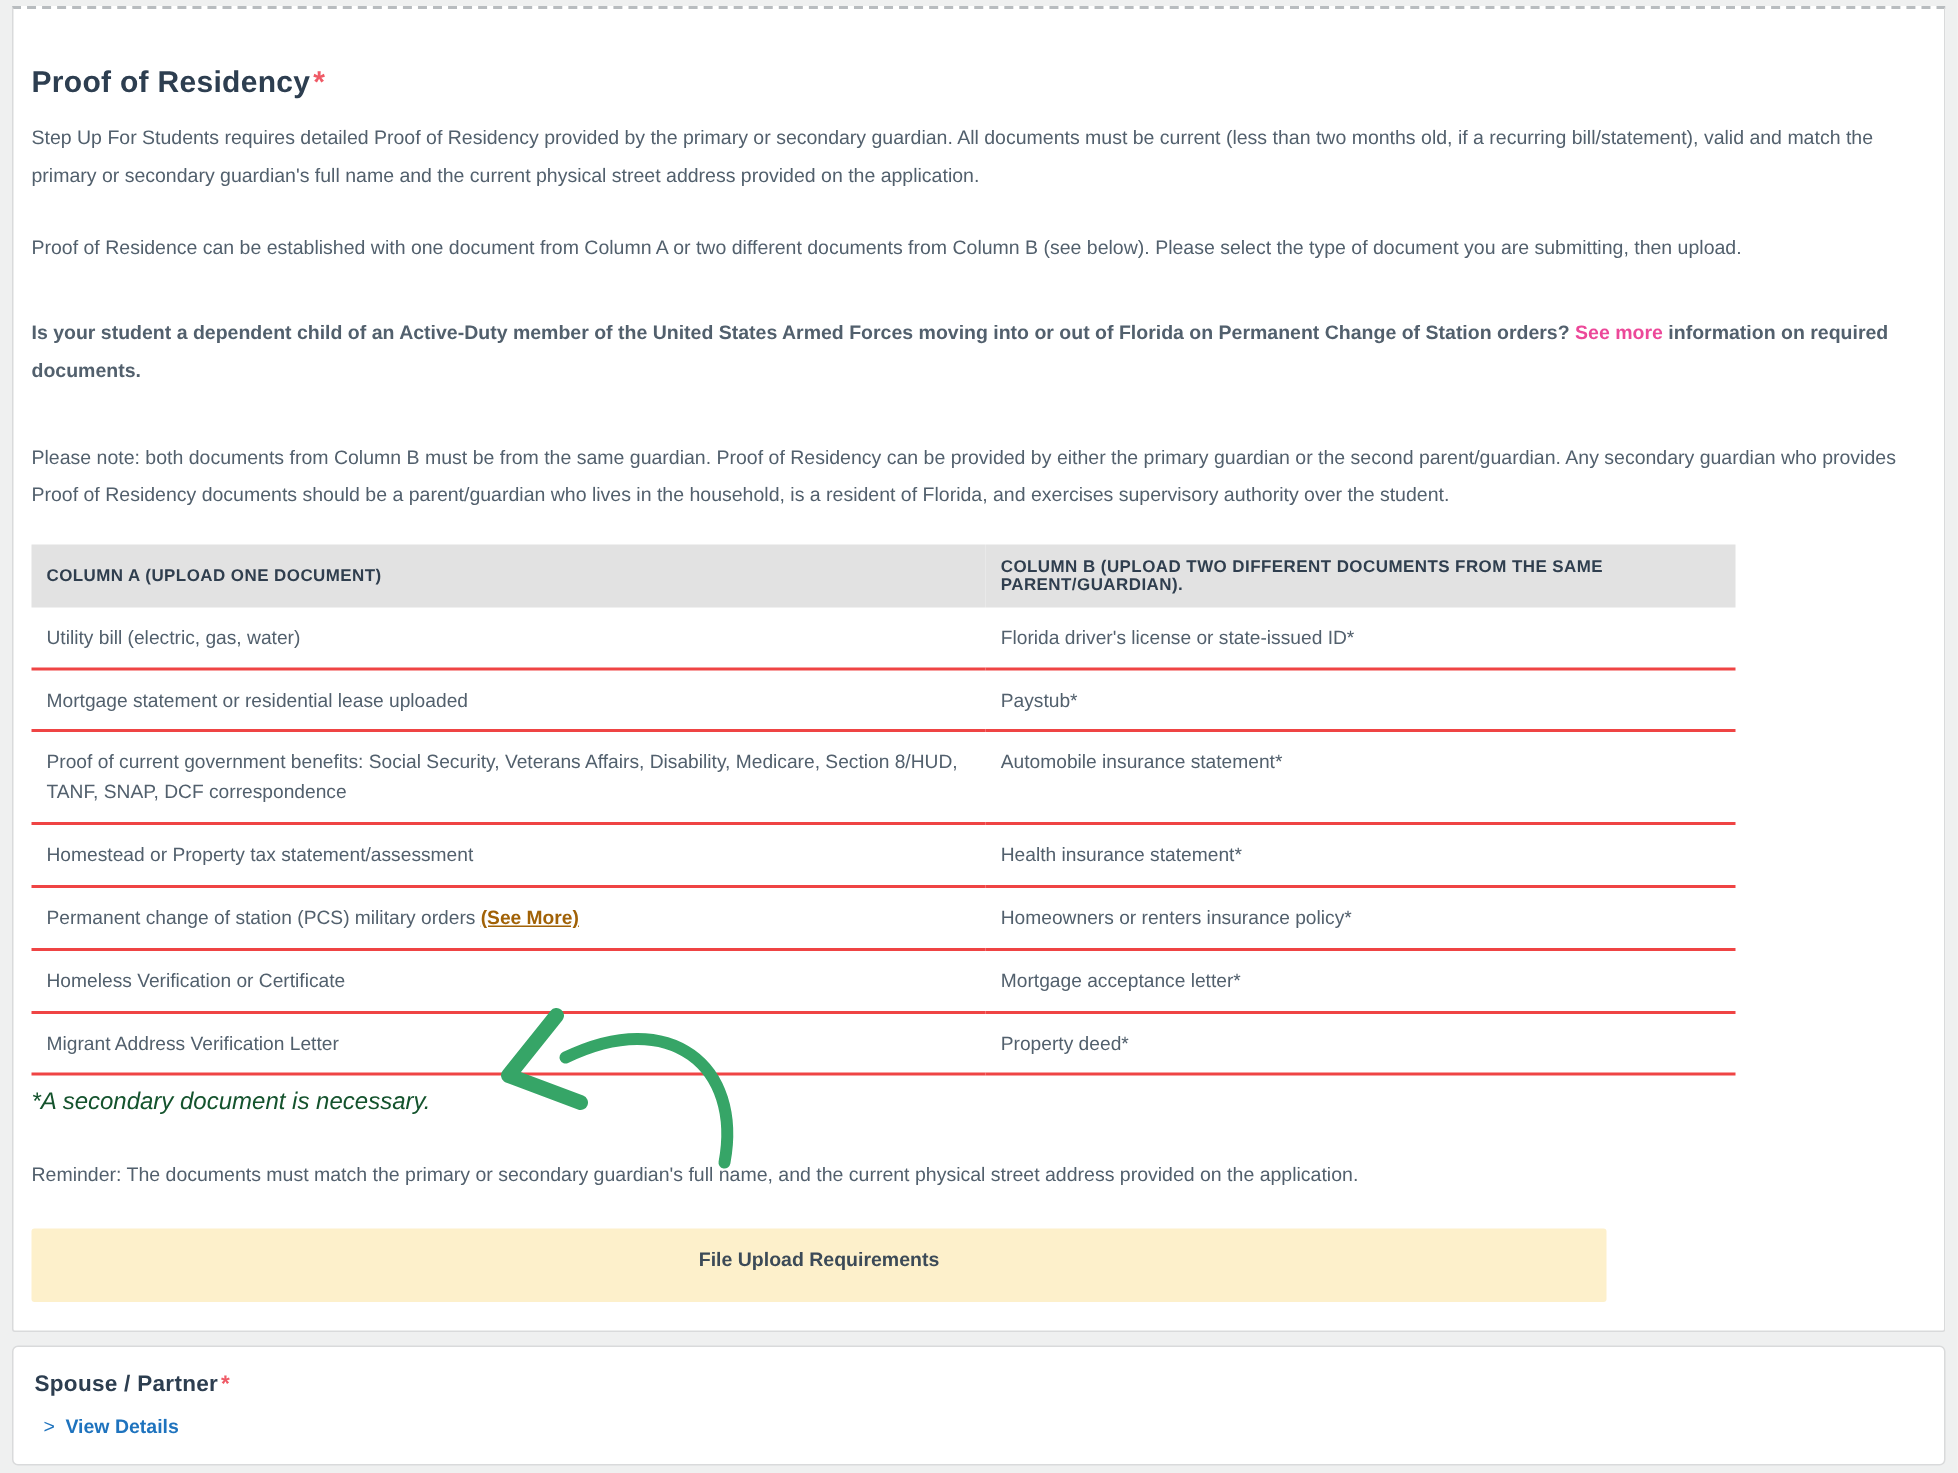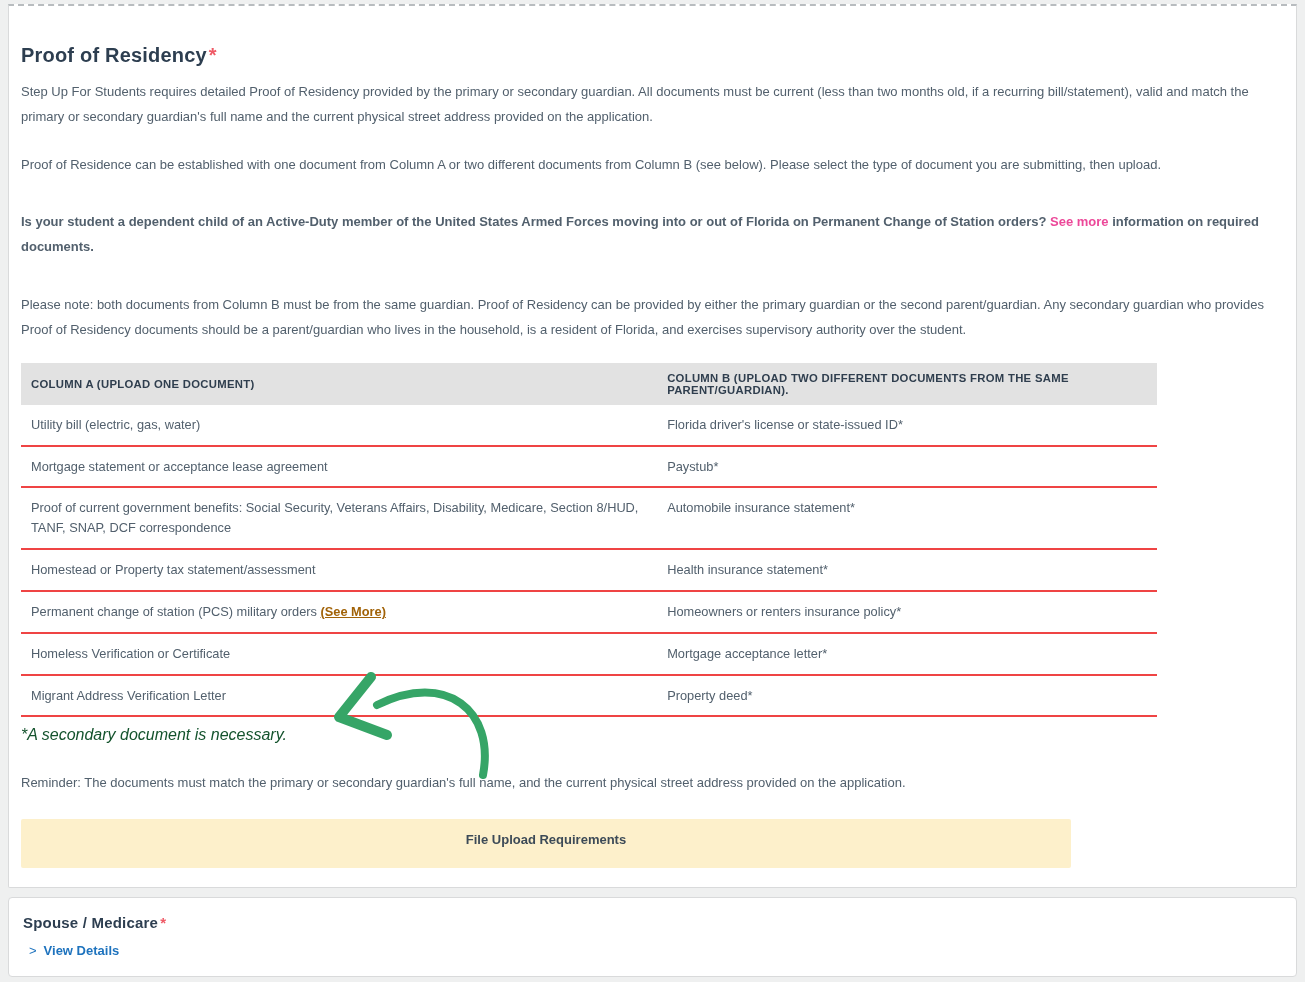--- a/index.html
+++ b/index.html
@@ -107,21 +107,21 @@
             <span>PARENT/GUARDIAN).</span>
           </th>
         </tr>
       </thead>
       <tbody>
         <tr>
           <td>Utility bill (electric, gas, water)</td>
           <td>Florida driver's license or state-issued ID*</td>
         </tr>
         <tr>
-          <td>Mortgage statement or acceptance lease agreement</td>
+          <td>Mortgage statement or residential lease uploaded</td>
           <td>Paystub*</td>
         </tr>
         <tr>
           <td>Proof of current government benefits: Social Security, Veterans Affairs, Disability, Medicare, Section 8/HUD, TANF, SNAP, DCF correspondence</td>
           <td>Automobile insurance statement*</td>
         </tr>
         <tr>
           <td>Homestead or Property tax statement/assessment</td>
           <td>Health insurance statement*</td>
         </tr>
@@ -153,20 +153,20 @@
     </div>
 
     <svg class="green-arrow" width="170" height="132" viewBox="0 0 170 132">
       <path d="M 158 124 C 170 60 122 20 52 54" fill="none" stroke="#36a567" stroke-width="8" stroke-linecap="round"></path>
       <path d="M 46 26 L 14 66 L 62 84" fill="none" stroke="#36a567" stroke-width="10" stroke-linecap="round" stroke-linejoin="round"></path>
     </svg>
 
   </section>
 
   <section class="card card-spouse">
-    <h2 class="section-title" style="font-size:15px;"><span>Spouse / Medicare</span><span class="req">*</span></h2>
+    <h2 class="section-title" style="font-size:15px;"><span>Spouse / Partner</span><span class="req">*</span></h2>
     <a class="view-details">
       <span class="vd-chev">&gt;</span>
       <span>View Details</span>
     </a>
   </section>
 
 </div>
 
 </body></html>

